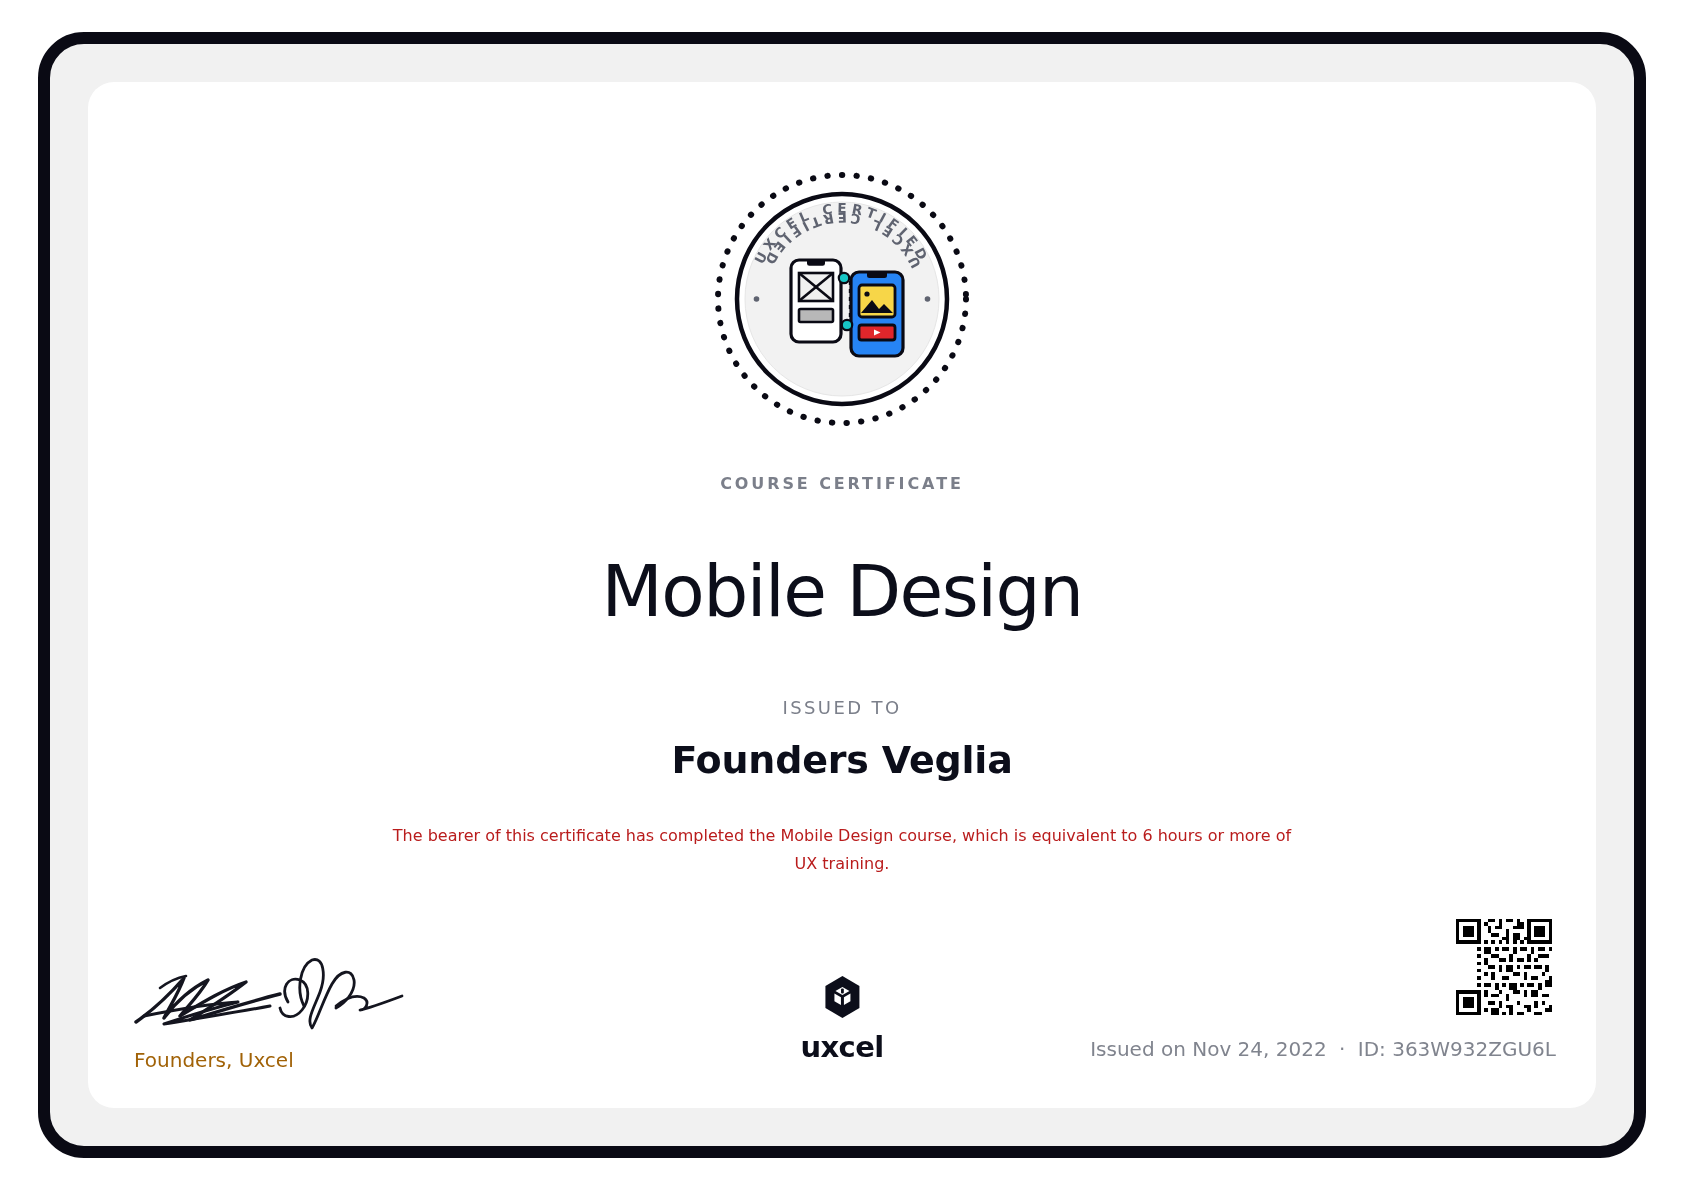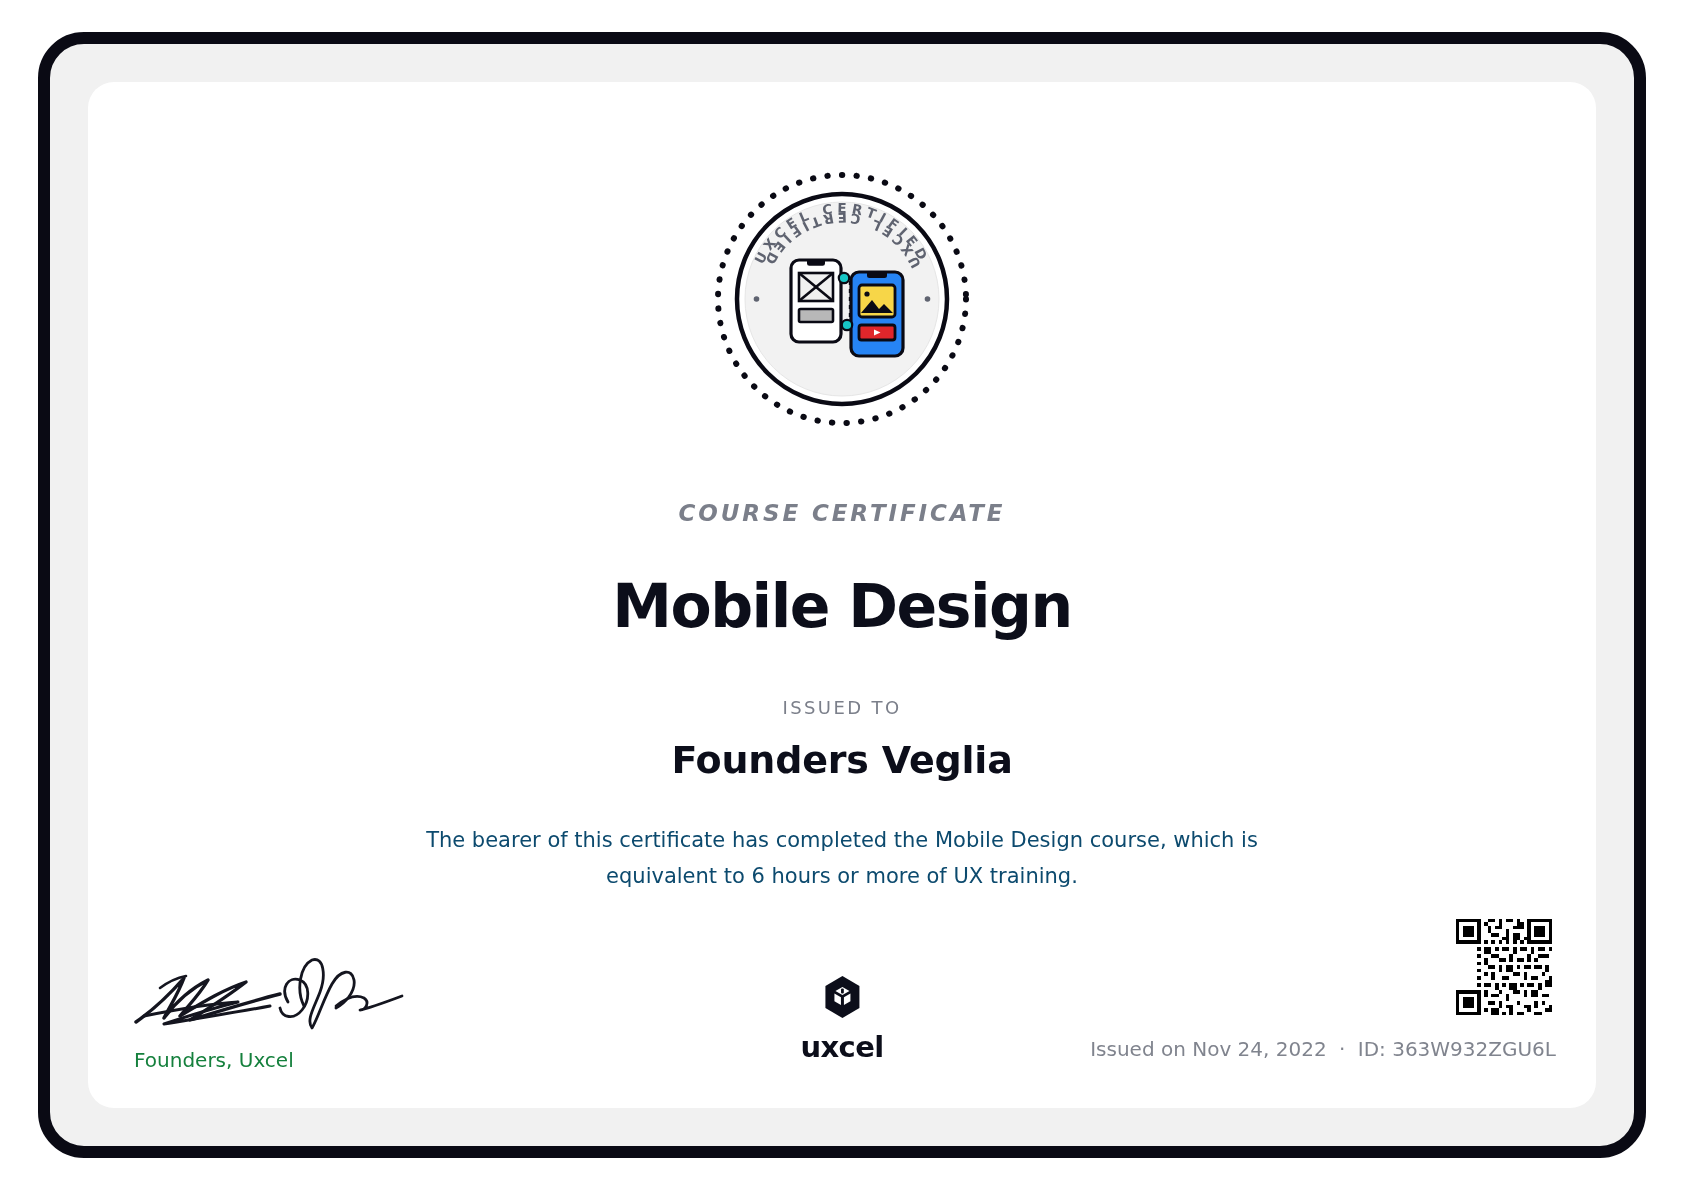--- a/index.html
+++ b/index.html
@@ -46,36 +46,34 @@
 
   
   .center-col {
     position: absolute;
     left: 0;
     right: 0;
     text-align: center;
   }
 
   #course-certificate-label {
-    top: 418px;
-    font-size: 23px;
+    top: 392px;
+    font-size: 16px;
     font-weight: 700;
     letter-spacing: 2.9px;
     color: #7b7f8a;
-    font-style: italic;
   }
 
   #certificate-title {
     top: 472px;
-    font-size: 60px;
-    font-weight: 700;
+    font-size: 71px;
+    font-weight: 400;
     letter-spacing: -1.5px;
     color: #0c0e1a;
     line-height: 1.08;
-    margin-top: 20px;
   }
 
   #issued-to-label {
     top: 615px;
     font-size: 18px;
     font-weight: 400;
     letter-spacing: 2.4px;
     color: #7b7f8a;
   }
 
@@ -84,23 +82,23 @@
     font-size: 38px;
     font-weight: 700;
     color: #0c0e1a;
     letter-spacing: -0.2px;
   }
 
   #certificate-description {
     top: 740px;
     left: 300px;
     right: 300px;
-    font-size: 21px;
+    font-size: 16px;
     line-height: 1.72;
-    color: #0c4a6e;
+    color: #b91c1c;
     font-weight: 400;
   }
 
   
   #footer-row {
     position: absolute;
     left: 0;
     right: 0;
     bottom: 0;
     height: 220px;
@@ -109,21 +107,21 @@
   #signature-block {
     position: absolute;
     left: 42px;
     bottom: 36px;
     width: 330px;
   }
   #signature-mark { width: 290px; height: 84px; display: block; }
   #founders-label {
     margin-top: 10px;
     font-size: 20px;
-    color: #15803d;
+    color: #a16207;
     padding-left: 4px;
   }
 
   #brand-logo {
     position: absolute;
     left: 50%;
     bottom: 44px;
     transform: translateX(-50%);
     display: flex;
     align-items: center;

